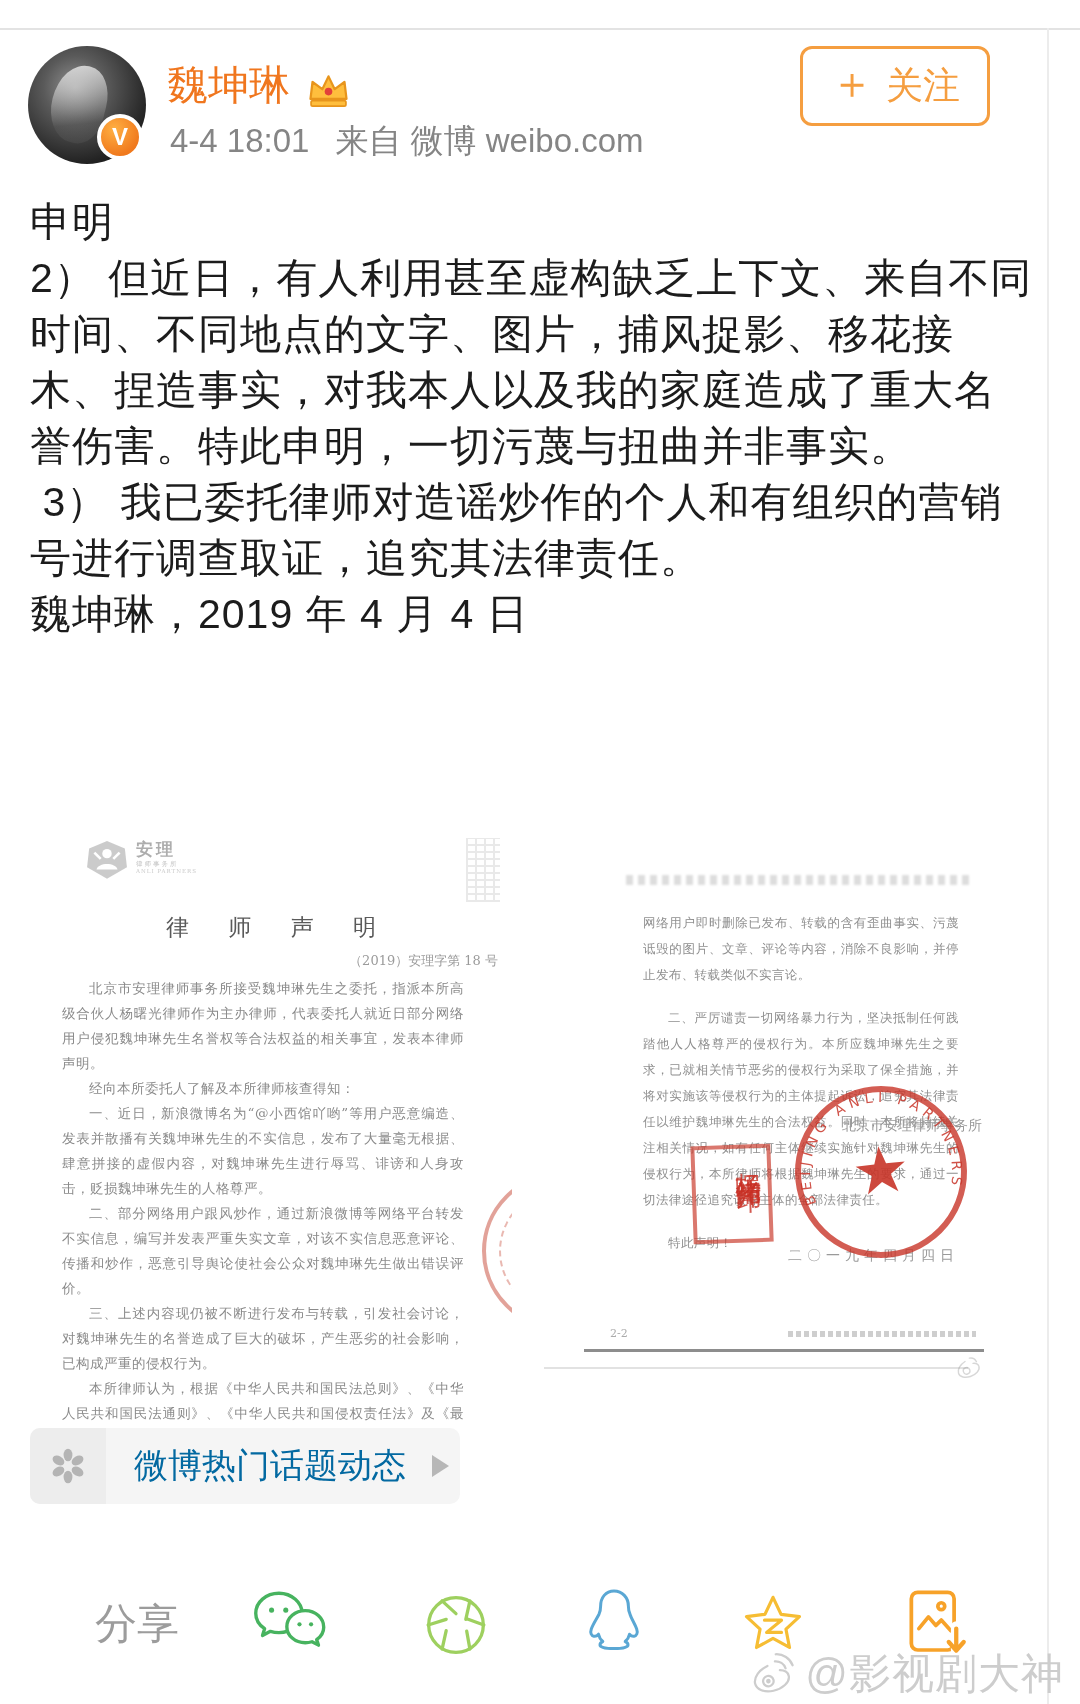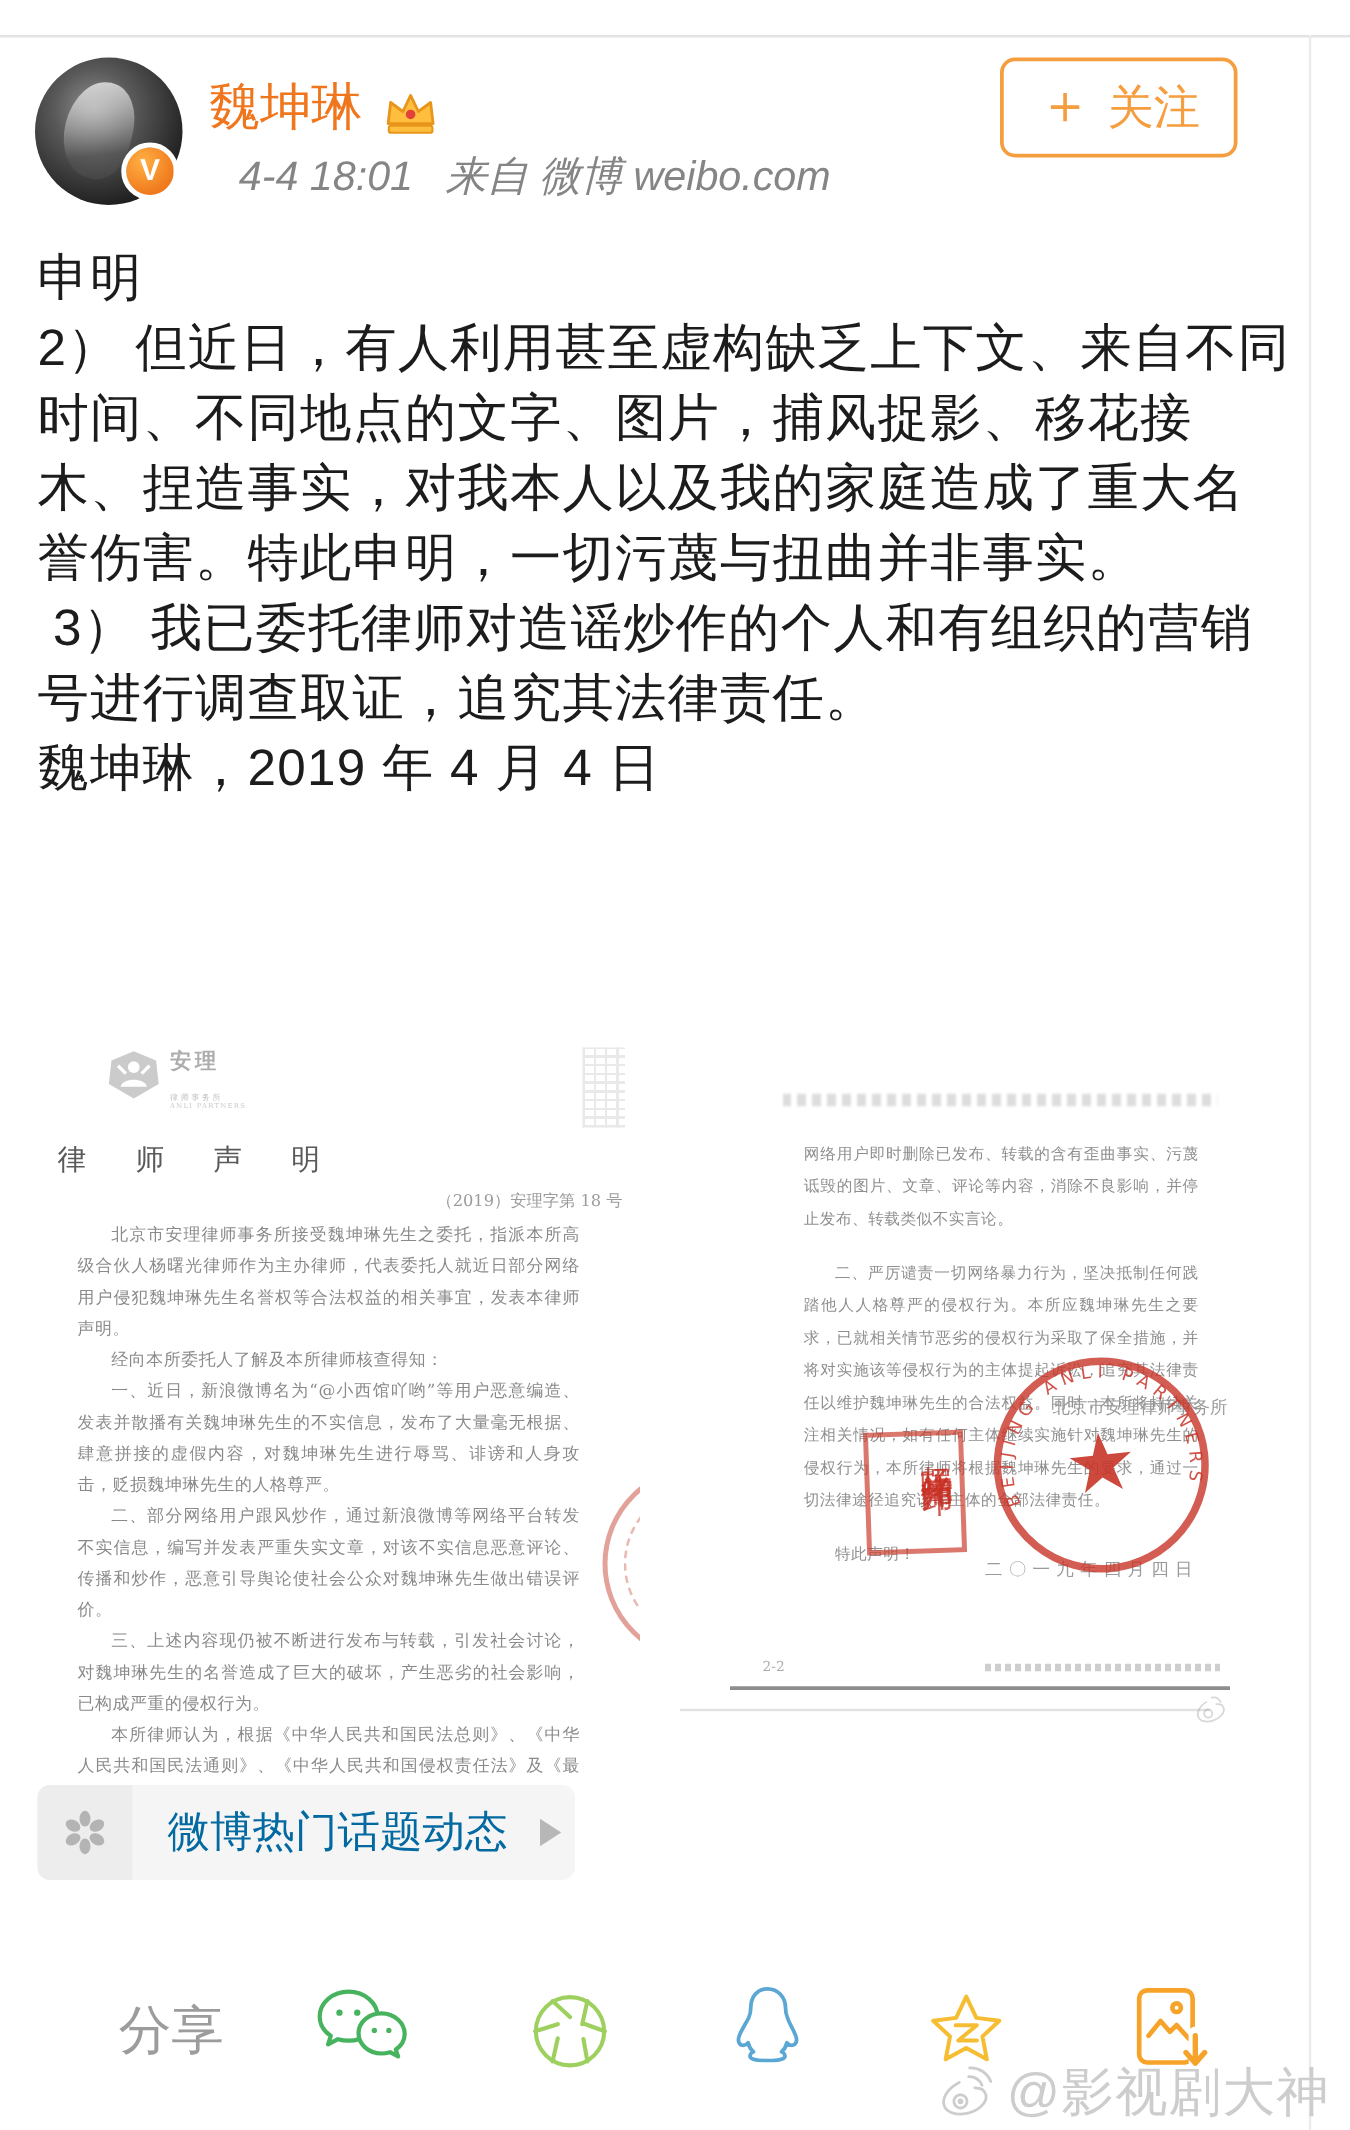--- a/index.html
+++ b/index.html
@@ -14,45 +14,45 @@
   .avatar::after{content:"";position:absolute;left:20%;top:16%;width:46%;height:66%;
           border-radius:52% 46% 42% 50%;transform:rotate(14deg);
           background:linear-gradient(160deg,rgba(235,235,235,.9),rgba(130,130,130,.15) 72%);}
   .v-badge{position:absolute;left:97px;top:114px;width:46px;height:46px;border-radius:50%;
           background:radial-gradient(circle at 35% 30%,#ffb043,#f0791d 72%);border:4px solid #fff;
           box-sizing:border-box;color:#fff;font-weight:bold;font-size:24px;
           display:flex;align-items:center;justify-content:center;}
   .username{position:absolute;left:167px;top:58px;font-size:41px;color:#f0761e;
           display:flex;align-items:flex-end;gap:16px;}
   .crown{width:45px;height:40px;margin-bottom:2px;}
-  .meta{position:absolute;left:191px;top:119px;font-size:33px;color:#858585;font-style:italic;}
+  .meta{position:absolute;left:170px;top:119px;font-size:33px;color:#858585;}
   .meta .t{margin-right:26px;}
   .follow-btn{position:absolute;left:800px;top:46px;width:190px;height:80px;box-sizing:border-box;
           border:3px solid #f59e40;border-radius:12px;background:#fff;color:#f59e40;font-size:37px;
           display:flex;align-items:center;justify-content:center;gap:12px;cursor:pointer;}
   .follow-plus{font-size:44px;font-weight:300;margin-top:-5px;}
 
   
   .post-text{position:absolute;left:30px;top:194px;width:1004px;font-size:41px;line-height:56px;
           letter-spacing:1px;color:#1c1c1c;}
   .post-text p{margin:0;white-space:pre-wrap;}
 
   
   .docs{position:absolute;left:0;top:795px;width:1080px;height:632px;}
   .doc{font-family:"DejaVu Serif","Liberation Serif",serif;}
   .doc-left{position:absolute;left:30px;top:5px;width:482px;height:622px;overflow:hidden;background:#fff;}
   .dl-logo{position:absolute;left:56px;top:40px;display:flex;gap:8px;align-items:flex-start;opacity:.85;}
   .dl-logo-txt{display:flex;flex-direction:column;line-height:1.1;}
   .dl-logo-name{font-size:17px;color:#9f9f9f;font-weight:bold;letter-spacing:3px;}
-  .dl-logo-sub{font-size:6.5px;color:#b5b5b5;letter-spacing:2px;margin-top:16px;}
+  .dl-logo-sub{font-size:6.5px;color:#b5b5b5;letter-spacing:2px;margin-top:2px;}
   .dl-logo-en{font-size:5.5px;color:#c2c2c2;letter-spacing:1px;}
   .dl-seal{position:absolute;left:436px;top:38px;width:34px;height:64px;opacity:.45;
           background:repeating-linear-gradient(0deg,#cfcfcf 0 2px,transparent 2px 7px),
                      repeating-linear-gradient(90deg,#cfcfcf 0 2px,transparent 2px 9px);}
-  .dl-title{position:absolute;left:0;top:112px;width:100%;text-align:left;font-size:23px;
+  .dl-title{position:absolute;left:0;top:112px;width:100%;text-align:center;font-size:23px;
           letter-spacing:16px;color:#5a5a5a;text-indent:16px;}
   .dl-ref{position:absolute;right:14px;top:152px;font-size:13px;color:#9b9b9b;}
   .dl-paras{position:absolute;left:32px;top:176px;width:402px;font-size:13.5px;line-height:25px;
           color:#8a8a8a;text-align:justify;letter-spacing:.5px;filter:blur(.3px);}
   .dl-paras p{margin:0;text-indent:2em;}
   .dl-stamp{position:absolute;left:452px;top:372px;width:150px;height:150px;border-radius:50%;
           border:4px solid rgba(198,70,52,.5);}
   .dl-stamp::after{content:"";position:absolute;inset:13px;border-radius:50%;
           border:2px dashed rgba(198,70,52,.38);}
 

